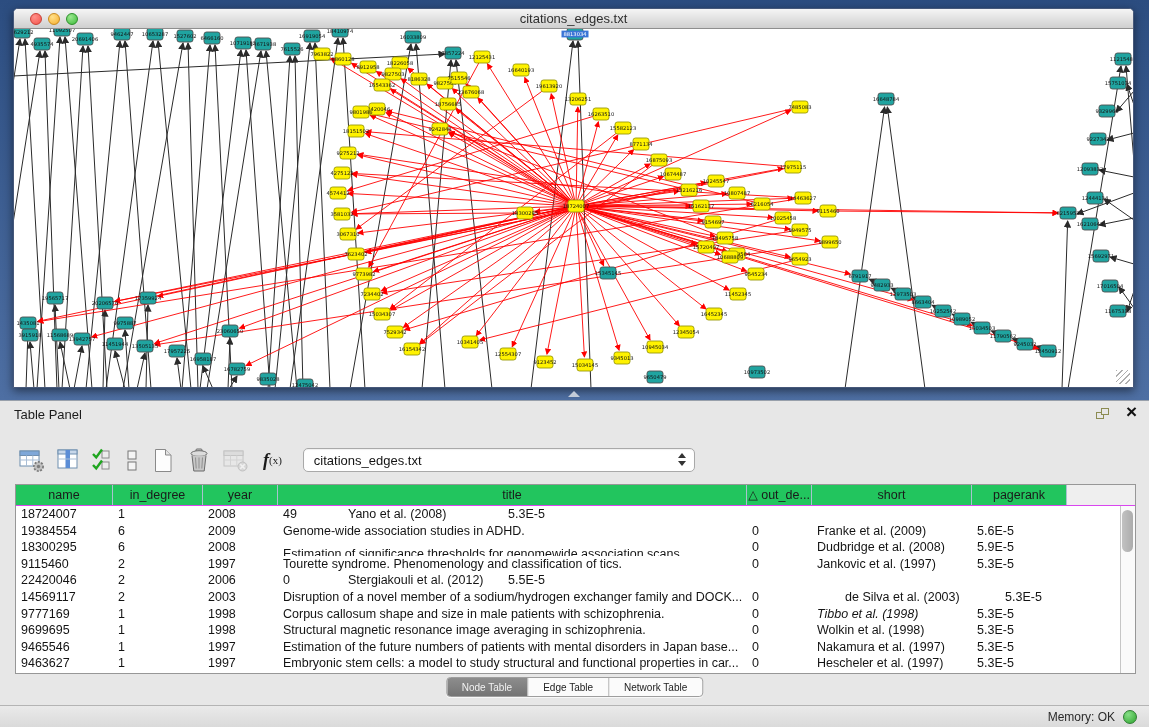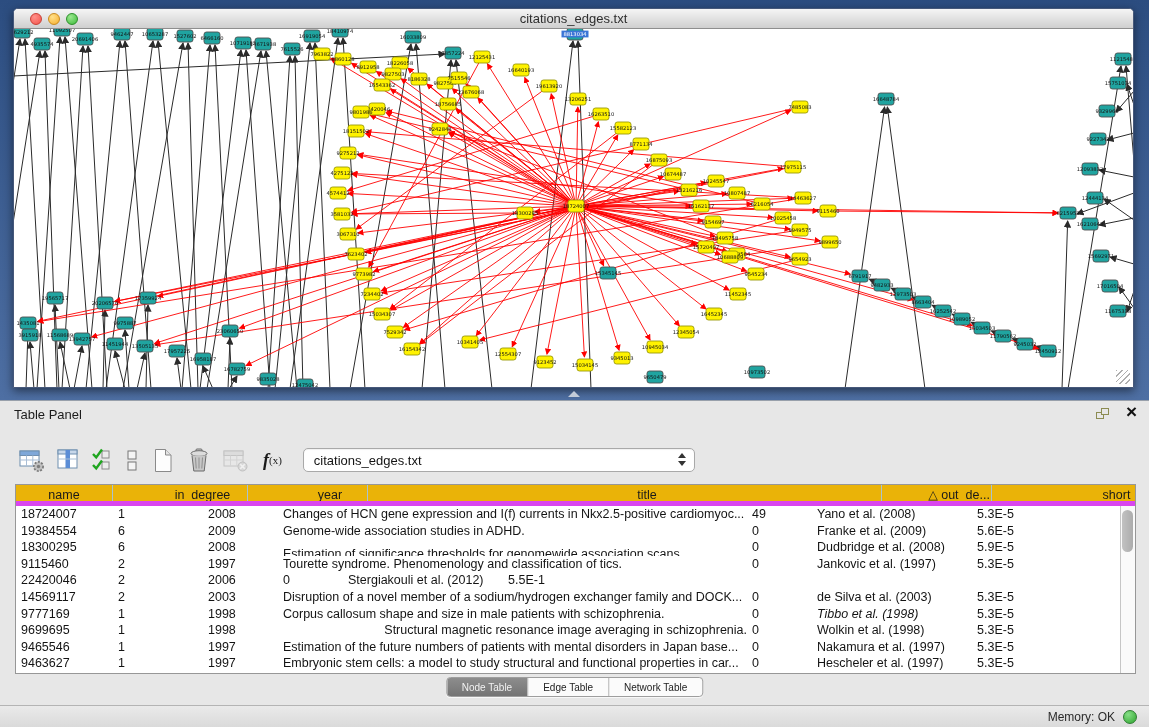--- a/index.html
+++ b/index.html
@@ -46,21 +46,21 @@
   .combo { position:relative; width:392px; height:24px; margin-left:8px; background:#FFF;
     border:1px solid #A9A9A9; border-radius:5px; box-shadow:inset 0 1px 1px rgba(0,0,0,.06); }
   .combo .val { position:absolute; left:10px; top:4px; font-size:13px; color:#141414; }
   .combo .arrows { position:absolute; right:8px; top:4px; }
   .combo .arrows div { width:0; height:0; border-left:4px solid transparent; border-right:4px solid transparent; }
   .combo .arrows .up { border-bottom:5px solid #333; margin-bottom:3px; }
   .combo .arrows .dn { border-top:5px solid #333; }
 
   .tablebox { position:absolute; left:15px; top:83px; width:1121px; height:190px;
     background:#FFF; border:1px solid #979797; }
-  .thead { display:flex; height:21px; background:#eab308; border-bottom:5px solid #d946ef;gap:45px; }
+  .thead { display:flex; height:21px; background:#22c55e; border-bottom:1px solid #d946ef; }
   .th { font-size:12.5px; color:#1A1A1A; text-align:center; line-height:20px;
     border-right:1px solid #A9C2CF; overflow:hidden; white-space:nowrap; }
   .th.filler { background:#EFEFEF; border-right:none; flex:1; }
   .tr { display:flex; height:16.6px; }
   .td { font-size:12.5px; color:#141414; line-height:16.5px; padding-left:5px;
     overflow:hidden; white-space:nowrap; }
   .vscroll { position:absolute; right:0; top:21px; bottom:0; width:15px;
     background:#FAFAFA; border-left:1px solid #C6C6C6; }
   .vthumb { position:absolute; left:1px; top:4px; width:11px; height:42px;
     background:linear-gradient(90deg,#C2C2C2,#ACACAC); border-radius:6px; }
@@ -611,21 +611,20 @@
         <div class="th" style="width: 65px; flex: 0 0 65px;">△ out_de...</div>
         <div class="th" style="width: 160px; flex: 0 0 160px;">short</div>
         <div class="th" style="width: 95px; flex: 0 0 95px;">pagerank</div>
         <div class="th filler"></div>
       </div>
     <div id="tbody">
         <div class="tr">
           <div class="td" style="width: 97px; flex: 0 0 97px;">18724007</div>
           <div class="td" style="width: 90px; flex: 0 0 90px;">1</div>
           <div class="td" style="width: 75px; flex: 0 0 75px;">2008</div>
-          <div class="td" style="width: 469px; flex: 0 0 469px;">Changes of HCN gene expression and I(f) currents in Nkx2.5-positive cardiomyoc...</div>
           <div class="td" style="width: 65px; flex: 0 0 65px;">49</div>
           <div class="td" style="width: 160px; flex: 0 0 160px;">Yano et al. (2008)</div>
           <div class="td" style="width: 95px; flex: 0 0 95px;">5.3E-5</div>
         </div>
         <div class="tr">
           <div class="td" style="width: 97px; flex: 0 0 97px;">19384554</div>
           <div class="td" style="width: 90px; flex: 0 0 90px;">6</div>
           <div class="td" style="width: 75px; flex: 0 0 75px;">2009</div>
           <div class="td" style="width: 469px; flex: 0 0 469px;">Genome-wide association studies in ADHD.</div>
           <div class="td" style="width: 65px; flex: 0 0 65px;">0</div>
@@ -649,45 +648,45 @@
           <div class="td" style="width: 65px; flex: 0 0 65px;">0</div>
           <div class="td" style="width: 160px; flex: 0 0 160px;">Jankovic et al. (1997)</div>
           <div class="td" style="width: 95px; flex: 0 0 95px;">5.3E-5</div>
         </div>
         <div class="tr">
           <div class="td" style="width: 97px; flex: 0 0 97px;">22420046</div>
           <div class="td" style="width: 90px; flex: 0 0 90px;">2</div>
           <div class="td" style="width: 75px; flex: 0 0 75px;">2006</div>
           <div class="td" style="width: 65px; flex: 0 0 65px;">0</div>
           <div class="td" style="width: 160px; flex: 0 0 160px;">Stergiakouli et al. (2012)</div>
-          <div class="td" style="width: 95px; flex: 0 0 95px;">5.5E-1</div>
+          <div class="td" style="width: 95px; flex: 0 0 95px;">5.5E-5</div>
         </div>
         <div class="tr">
           <div class="td" style="width: 97px; flex: 0 0 97px;">14569117</div>
           <div class="td" style="width: 90px; flex: 0 0 90px;">2</div>
           <div class="td" style="width: 75px; flex: 0 0 75px;">2003</div>
           <div class="td" style="width: 469px; flex: 0 0 469px;">Disruption of a novel member of a sodium/hydrogen exchanger family and DOCK...</div>
           <div class="td" style="width: 65px; flex: 0 0 65px;">0</div>
-          <div class="td" style="width: 160px; flex: 0 0 160px;">de Silva et al. (2003)</div>
+          <div class="td" style="width: 160px; flex: 0 0 160px; margin-left: 28px;">de Silva et al. (2003)</div>
           <div class="td" style="width: 95px; flex: 0 0 95px;">5.3E-5</div>
         </div>
         <div class="tr">
           <div class="td" style="width: 97px; flex: 0 0 97px;">9777169</div>
           <div class="td" style="width: 90px; flex: 0 0 90px;">1</div>
           <div class="td" style="width: 75px; flex: 0 0 75px;">1998</div>
           <div class="td" style="width: 469px; flex: 0 0 469px;">Corpus callosum shape and size in male patients with schizophrenia.</div>
           <div class="td" style="width: 65px; flex: 0 0 65px;">0</div>
           <div class="td" style="width: 160px; flex: 0 0 160px; font-style: italic;">Tibbo et al. (1998)</div>
           <div class="td" style="width: 95px; flex: 0 0 95px;">5.3E-5</div>
         </div>
         <div class="tr">
           <div class="td" style="width: 97px; flex: 0 0 97px;">9699695</div>
           <div class="td" style="width: 90px; flex: 0 0 90px;">1</div>
           <div class="td" style="width: 75px; flex: 0 0 75px;">1998</div>
-          <div class="td" style="width: 469px; flex: 0 0 469px; text-align: right;">Structural magnetic resonance image averaging in schizophrenia.</div>
+          <div class="td" style="width: 469px; flex: 0 0 469px;">Structural magnetic resonance image averaging in schizophrenia.</div>
           <div class="td" style="width: 65px; flex: 0 0 65px;">0</div>
           <div class="td" style="width: 160px; flex: 0 0 160px;">Wolkin et al. (1998)</div>
           <div class="td" style="width: 95px; flex: 0 0 95px;">5.3E-5</div>
         </div>
         <div class="tr">
           <div class="td" style="width: 97px; flex: 0 0 97px;">9465546</div>
           <div class="td" style="width: 90px; flex: 0 0 90px;">1</div>
           <div class="td" style="width: 75px; flex: 0 0 75px;">1997</div>
           <div class="td" style="width: 469px; flex: 0 0 469px;">Estimation of the future numbers of patients with mental disorders in Japan base...</div>
           <div class="td" style="width: 65px; flex: 0 0 65px;">0</div>

